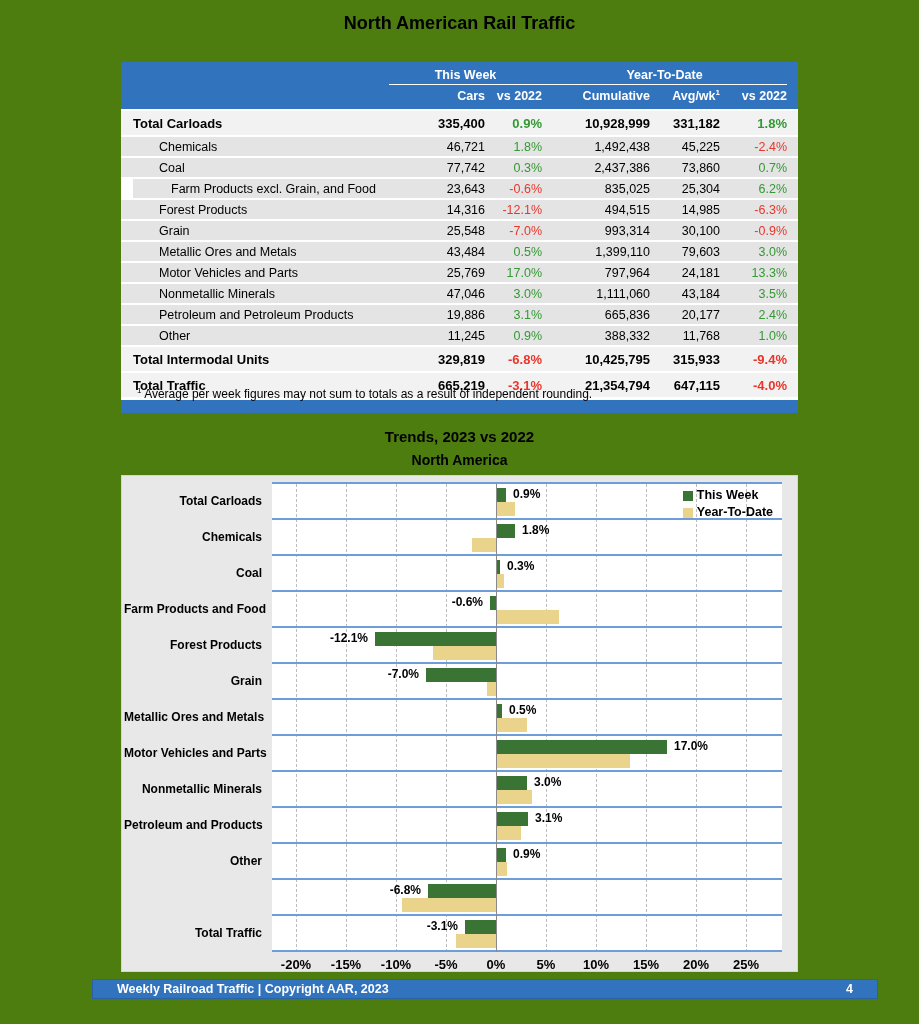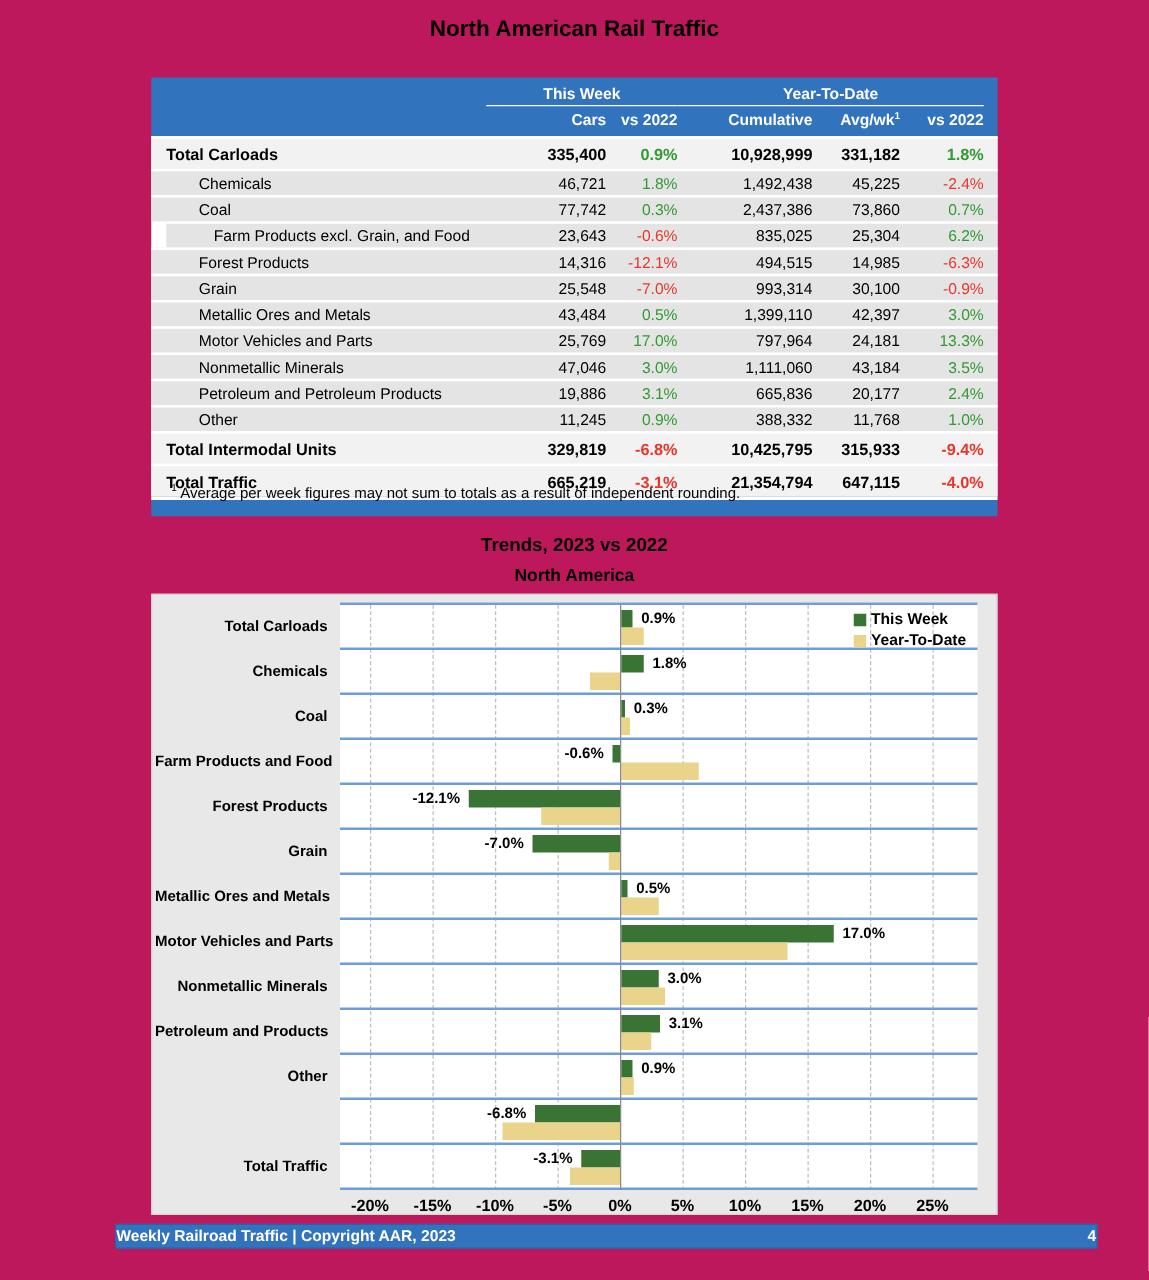--- a/index.html
+++ b/index.html
@@ -1,16 +1,16 @@
 <!DOCTYPE html>
 <html style="--blue: #3273BE; --pos: #339933; --neg: #E8362C; --gridblue: #6D9ED9;"><head>
 <meta charset="utf-8">
 <style>
   html,body{margin:0;padding:0;background:#fff;}
-  .page{position:relative;width:919px;height:1024px;background:#be185d;overflow:hidden;
+  .page{position:relative;width:919px;height:1024px;background:#4d7c0f;overflow:hidden;
         font-family:"Liberation Sans",sans-serif;color:#000;}
 
   
   .titles{position:absolute;left:121px;top:13px;width:677px;text-align:center;}
   .t-title{font-size:18px;font-weight:bold;}
   .t-sub{font-size:12.5px;font-weight:bold;margin-top:4px;}
 
   
   .rail-table{position:absolute;left:121px;top:62px;width:677px;font-size:12.5px;}
   .thead{background:var(--blue,#3273BE);color:#fff;font-weight:bold;padding-top:3px;}
@@ -60,21 +60,21 @@
   .tick{position:absolute;top:481px;transform:translateX(-50%);font-weight:bold;font-size:13px;}
   .legend{position:absolute;top:3px;right:9px;z-index:5;}
   .legend-item{display:flex;align-items:center;gap:4px;font-size:12.5px;font-weight:bold;
                line-height:17px;}
   .swatch{width:10px;height:10px;display:inline-block;}
 
   
   .footer{position:absolute;left:92px;top:979px;width:786px;height:20px;
           background:var(--blue,#3273BE);border:1px solid #2A62A8;box-sizing:border-box;
           color:#fff;font-weight:bold;font-size:12.5px;
-          display:flex;justify-content:space-between;align-items:center;padding:0 0;}
+          display:flex;justify-content:space-between;align-items:center;padding:0 24px;}
 </style>
 </head>
 <body>
 
 <div class="page">
 
   <div class="titles">
     <div class="t-title">North American Rail Traffic</div>
   </div>
 
@@ -141,21 +141,21 @@
           <div class="c-wk pct neg">-7.0%</div>
           <div class="c-cum">993,314</div>
           <div class="c-avg">30,100</div>
           <div class="c-ytd pct neg">-0.9%</div>
         </div>
         <div class="trow" style="background: rgb(228, 228, 228);">
           <div class="c-label">Metallic Ores and Metals</div>
           <div class="c-cars">43,484</div>
           <div class="c-wk pct pos">0.5%</div>
           <div class="c-cum">1,399,110</div>
-          <div class="c-avg">42,397</div>
+          <div class="c-avg">79,603</div>
           <div class="c-ytd pct pos">3.0%</div>
         </div>
         <div class="trow" style="background: rgb(228, 228, 228);">
           <div class="c-label">Motor Vehicles and Parts</div>
           <div class="c-cars">25,769</div>
           <div class="c-wk pct pos">17.0%</div>
           <div class="c-cum">797,964</div>
           <div class="c-avg">24,181</div>
           <div class="c-ytd pct pos">13.3%</div>
         </div>

